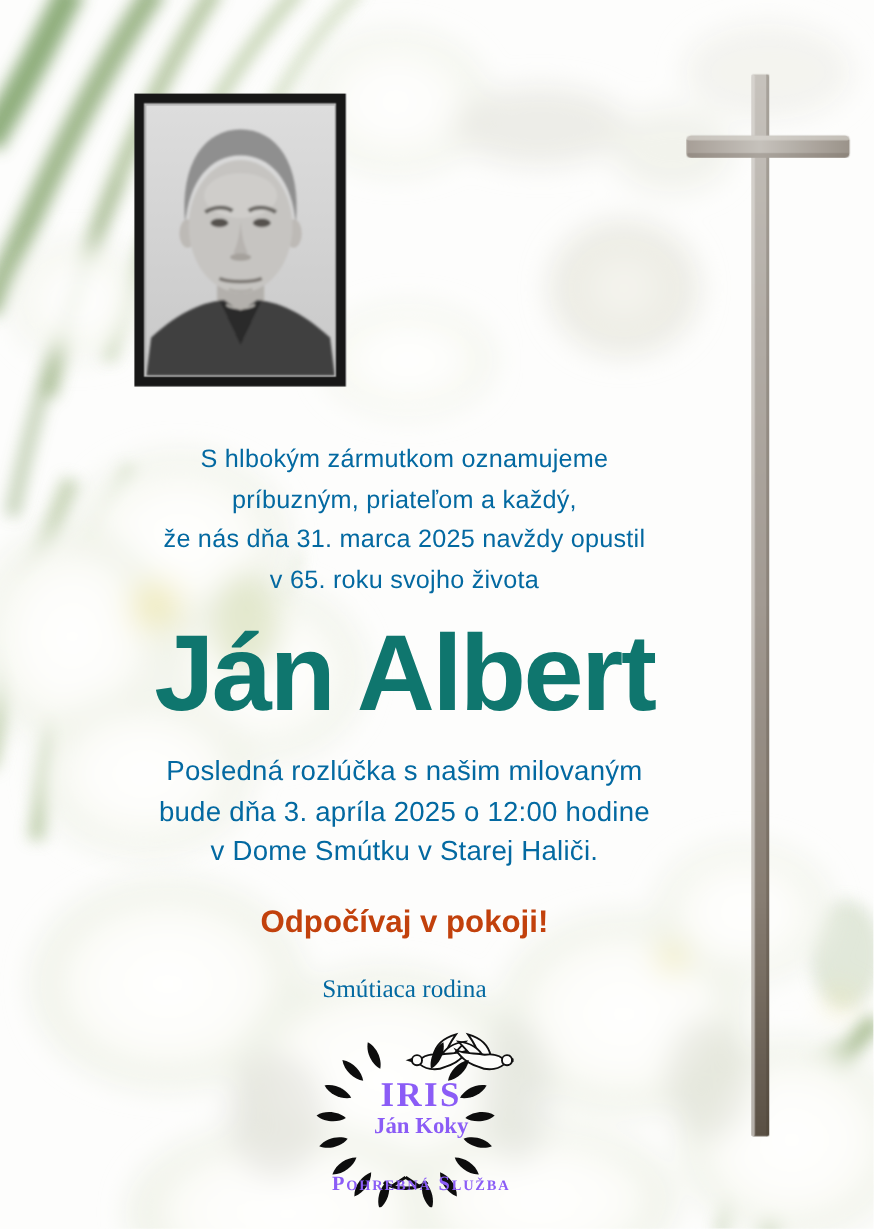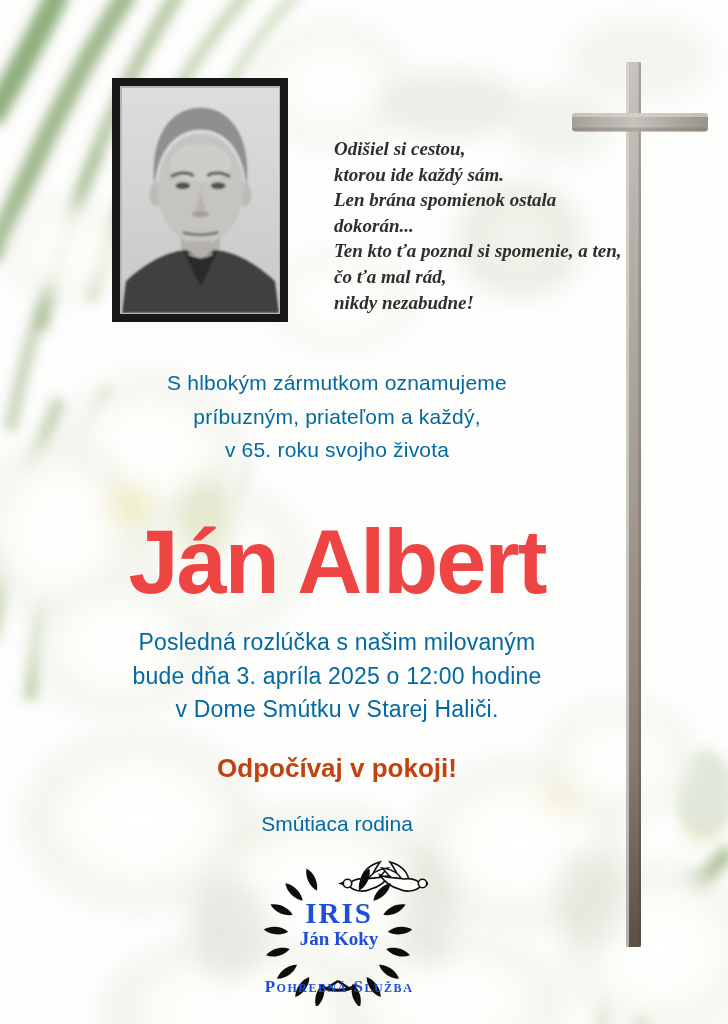--- a/index.html
+++ b/index.html
@@ -50,44 +50,44 @@
     text-align: center;
     color: #0369a1;
   }
   .announcement { top: 366px; font-size: 21px; line-height: 33.5px; letter-spacing: 0.2px; }
   .deceased-name {
     top: 516px;
     font-size: 90px;
     line-height: 92px;
     font-weight: bold;
     letter-spacing: -2px;
-    color: #ef4444;
+    color: #0f766e;
     white-space: nowrap;
   }
   .funeral-details { top: 626px; font-size: 23px; line-height: 33.5px; letter-spacing: 0.2px; }
   .farewell { top: 753px; font-size: 26px; font-weight: bold; color: #c2410c; }
-  .signature { top: 812px; font-size: 21px; }
+  .signature { top: 812px; font-size: 21px; font-family: Liberation Serif, serif; }
 
   
   .cross { position: absolute; left: 556px; top: 54px; width: 160px; height: 900px; }
 
   
   .logo {
     position: absolute;
     left: 248px; top: 856px;
     width: 180px; height: 150px;
     color: #0d0d0d;
   }
   .logo svg { position: absolute; left: 0; top: 0; width: 180px; height: 150px; }
   .logo-text {
-    position: absolute; left: 1px; width: 180px;
+    position: absolute; left: 13px; width: 180px;
     text-align: center;
     font-family: "Liberation Serif", serif;
     font-weight: bold;
-    color: #1d4ed8;
+    color: #8b5cf6;
   }
   .logo-brand { top: 42px; font-size: 29px; letter-spacing: 2px; line-height: 30px; }
   .logo-owner { top: 72px; font-size: 19px; line-height: 22px; text-align: center; }
   .logo-subtitle {
     top: 121px;
     font-size: 17px;
     letter-spacing: 1.5px;
     font-variant: small-caps;
     line-height: 20px;
   }
@@ -228,32 +228,25 @@
         <ellipse cx="98" cy="99" rx="7.5" ry="3.6" fill="#54514d"></ellipse>
         <path d="M80,98 C79,110 77,118 74,124 C78,128 82,128 86,124 C83,118 81,110 80,98" fill="#b7b4b0"></path>
         <ellipse cx="80" cy="128" rx="9" ry="3.2" fill="#a5a19c"></ellipse>
         <path d="M62,146 C70,149.5 90,149.5 98,146" stroke="#7b7772" stroke-width="3" fill="none"></path>
         <path d="M70,155 C76,157 84,157 90,155" stroke="#aeaba6" stroke-width="2" fill="none"></path>
         <path d="M68,168 C74,172 86,172 92,168" stroke="#b3b0ab" stroke-width="2" fill="none"></path>
       </g>
     </svg>
   </div>
 
-  <div class="poem">
-    <div>Odišiel si cestou,</div>
-    <div>ktorou ide každý sám.</div>
-    <div>Len brána spomienok ostala dokorán...</div>
-    <div>Ten kto ťa poznal si spomenie, a ten,</div>
-    <div>čo ťa mal rád,</div>
-    <div>nikdy nezabudne!</div>
-  </div>
 
   <div class="centercol announcement">
     <div>S hlbokým zármutkom oznamujeme</div>
     <div>príbuzným, priateľom a každý,</div>
+    <div>že nás dňa 31. marca 2025 navždy opustil</div>
     <div>v 65. roku svojho života</div>
   </div>
 
   <div class="centercol deceased-name">Ján Albert</div>
 
   <div class="centercol funeral-details">
     <div>Posledná rozlúčka s našim milovaným</div>
     <div>bude dňa 3. apríla 2025 o 12:00 hodine</div>
     <div>v Dome Smútku v Starej Haliči.</div>
   </div>

